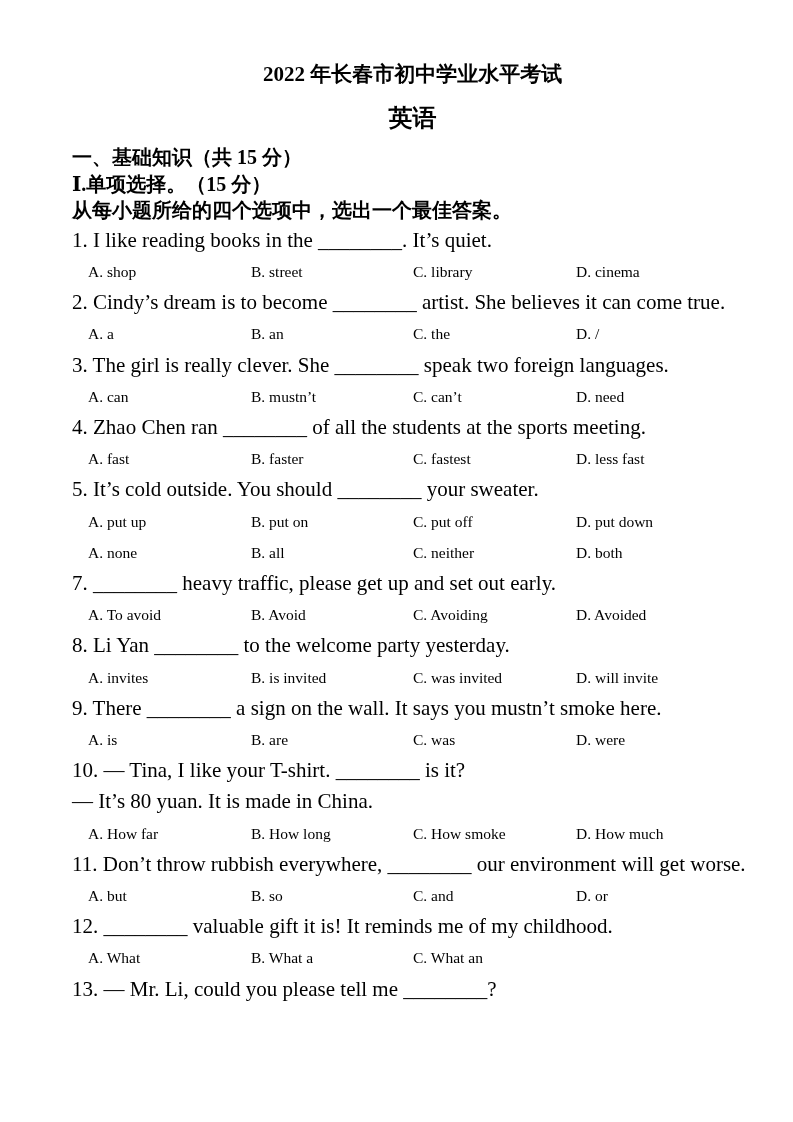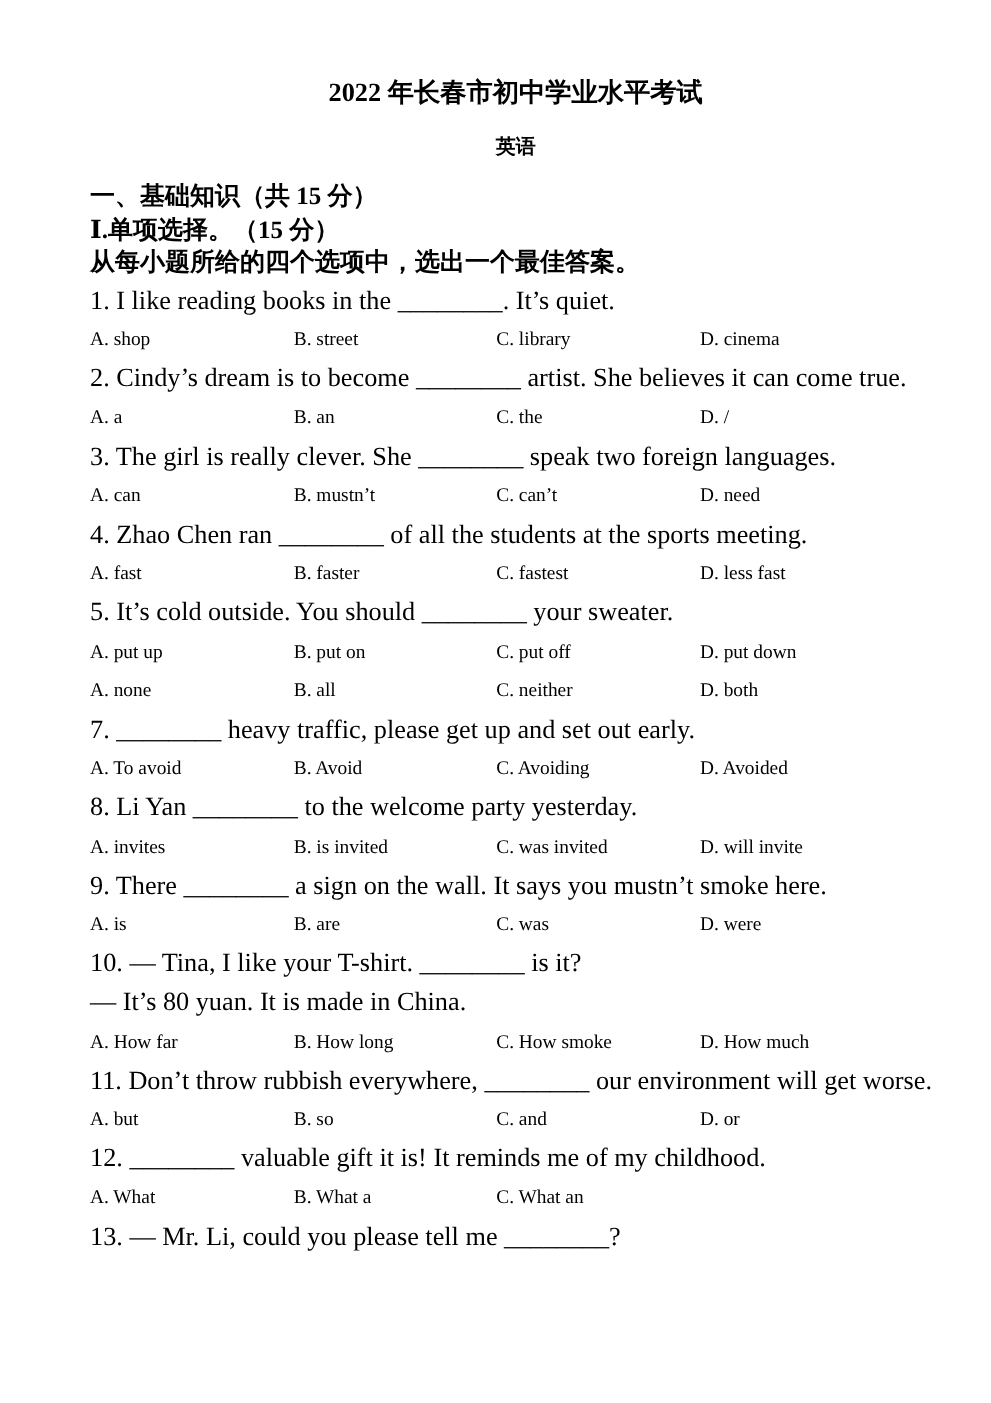--- a/index.html
+++ b/index.html
@@ -20,21 +20,21 @@
   .doc-title {
     text-align: center;
     font-weight: bold;
     font-size: 21px;
     line-height: 32px;
     margin: 0;
   }
   .doc-subtitle {
     text-align: center;
     font-weight: bold;
-    font-size: 16px;
+    font-size: 24px;
     line-height: 32px;
     margin: 12px 0 0 0;
   }
   .section-block { margin-top: 10px; }
   .section-line {
     font-weight: bold;
     font-size: 20px;
     line-height: 26.6px;
     margin: 0;
   }
@@ -44,21 +44,21 @@
     line-height: 31.2px;
     margin: 0;
     white-space: nowrap;
   }
   .options-row {
     display: grid;
     grid-template-columns: 163px 162px 163px 1fr;
     font-size: 15.5px;
     line-height: 31.2px;
   }
-  .option-cell { white-space: nowrap; }
+  .option-cell { white-space: nowrap; margin-left: 16px; }
 </style>
 </head>
 <body>
 
 <div class="page">
   <p class="doc-title">2022 年长春市初中学业水平考试</p>
   <p class="doc-subtitle">英语</p>
 
   <div class="section-block">
     <p class="section-line">一、基础知识（共 15 分）</p>

